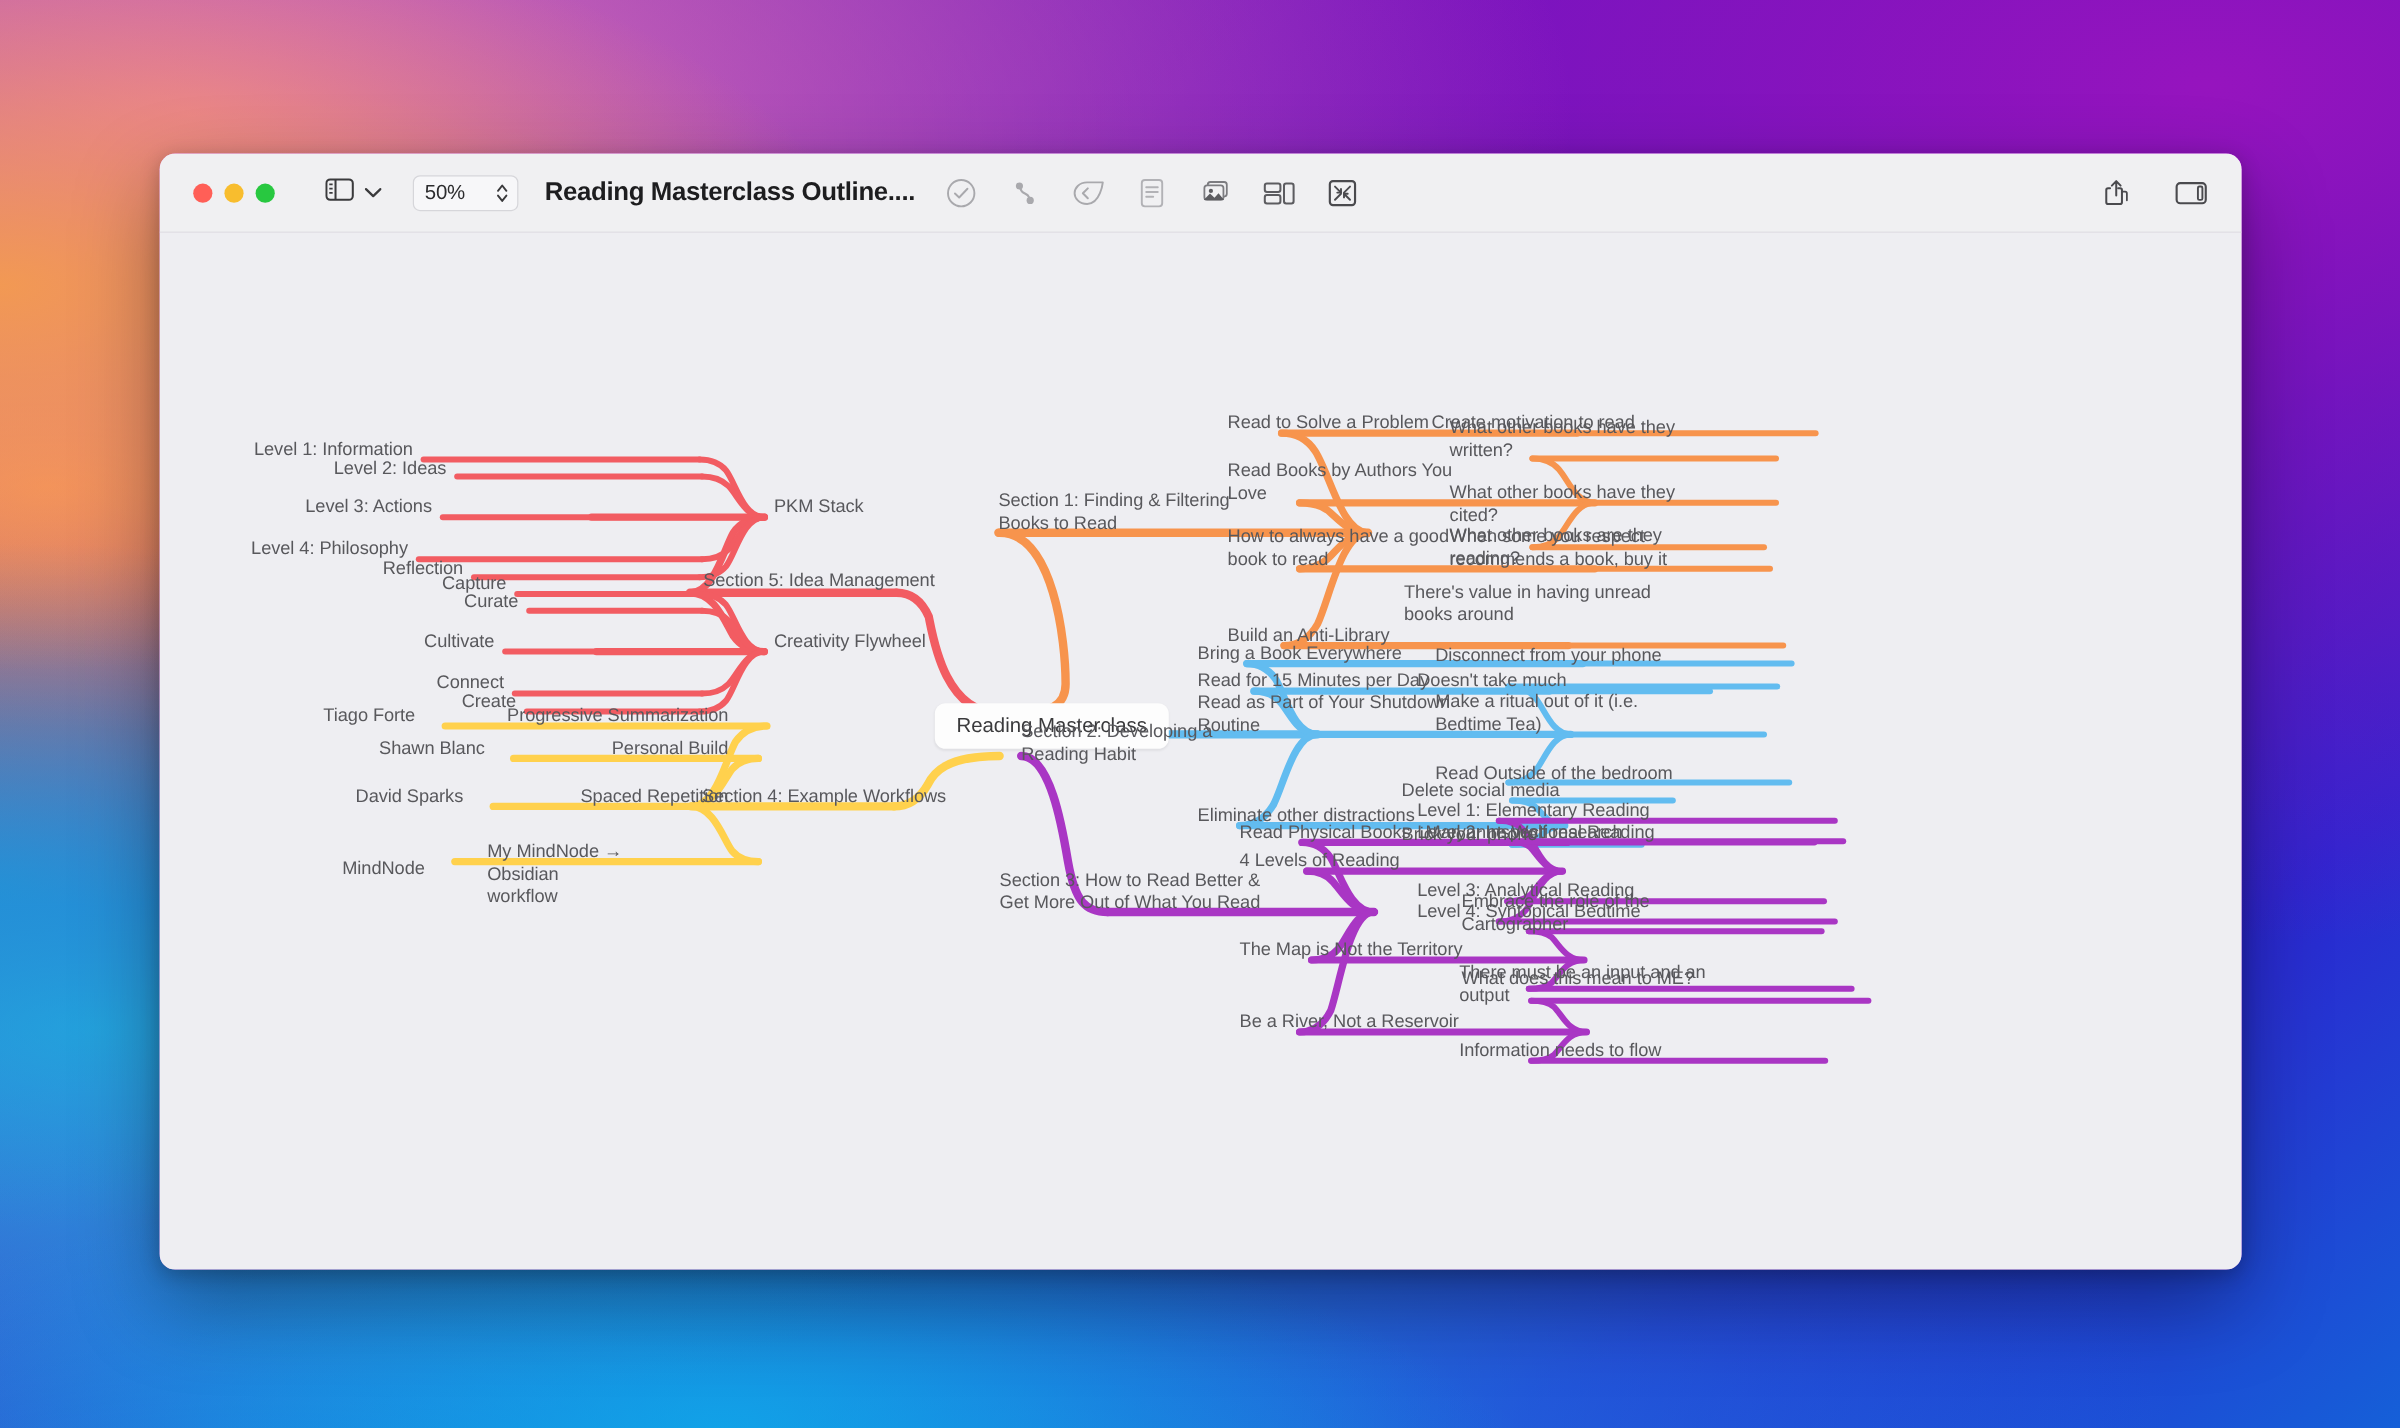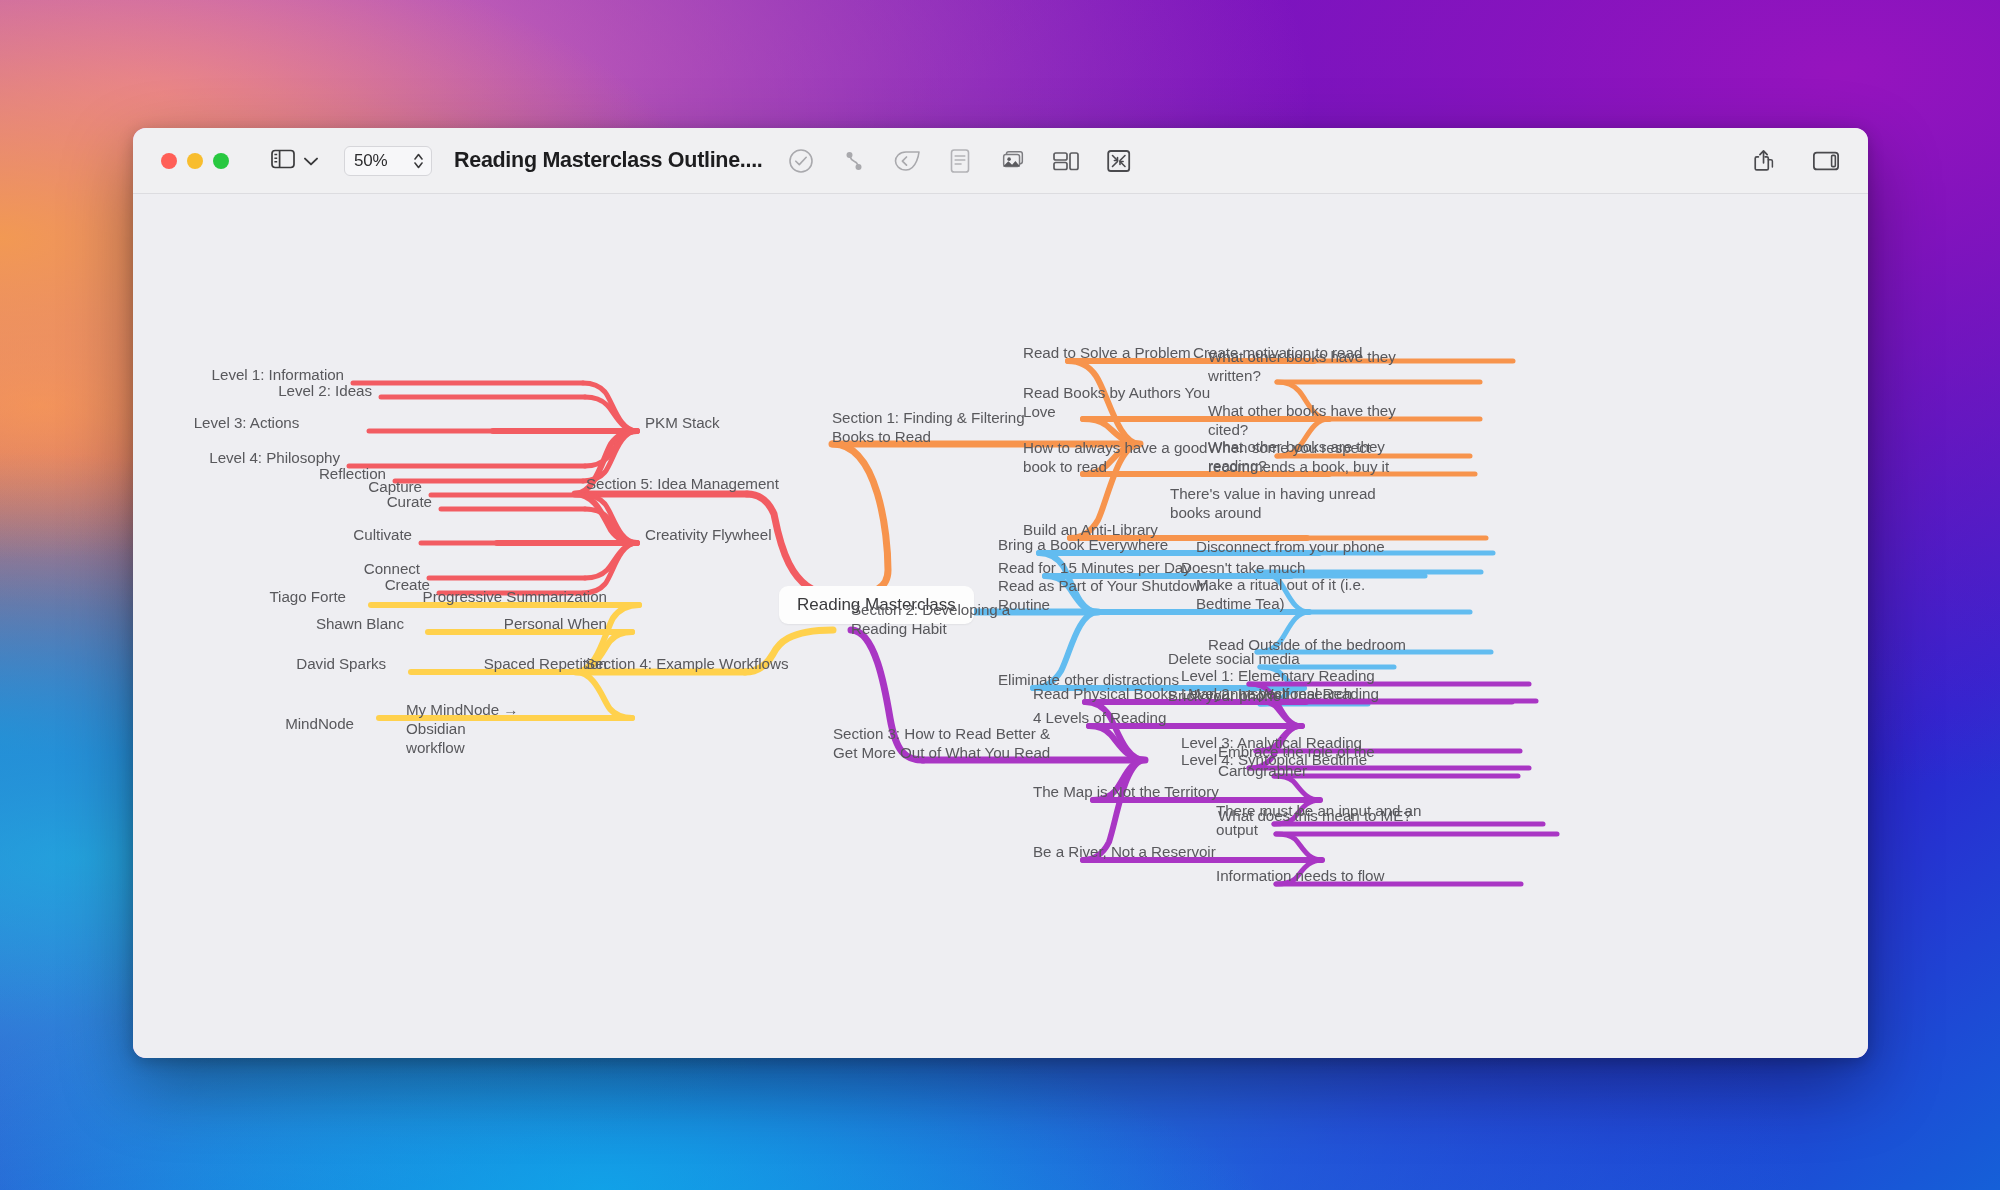--- a/index.html
+++ b/index.html
@@ -354,21 +354,21 @@
 Reading Habit</div>
       <div class="node" style="left:865px; top:342px;">Bring a Book Everywhere</div>
       <div class="node" style="left:865px; top:365px;">Read for 15 Minutes per Day</div>
       <div class="node" style="left:865px; top:383px; width:215px;">Read as Part of Your Shutdown
 Routine</div>
       <div class="node" style="left:865px; top:477px;">Eliminate other distractions</div>
       <div class="node" style="left:1048px; top:365px;">Doesn't take much</div>
       <div class="node" style="left:1063px; top:344px;">Disconnect from your phone</div>
       <div class="node" style="left:1063px; top:382px; width:180px;">Make a ritual out of it (i.e.
 Bedtime Tea)</div>
-      <div class="node" style="left:1063px; top:442px;margin-left:12px;">Read Outside of the bedroom</div>
+      <div class="node" style="left:1063px; top:442px;">Read Outside of the bedroom</div>
       <div class="node" style="left:1035px; top:456px;">Delete social media</div>
       <div class="node" style="left:1035px; top:493px;">Brick your phone</div>
 
       <div class="node" style="left:700px; top:531px; width:230px;">Section 3: How to Read Better &amp;
 Get More Out of What You Read</div>
       <div class="node" style="left:900px; top:491px;">Read Physical Books</div>
       <div class="node" style="left:900px; top:515px;">4 Levels of Reading</div>
       <div class="node" style="left:900px; top:589px;">The Map is Not the Territory</div>
       <div class="node" style="left:900px; top:649px;">Be a River, Not a Reservoir</div>
       <div class="node" style="left:1055px; top:491px;">Maryanne Wolf research</div>
@@ -378,35 +378,35 @@
       <div class="node" style="left:1048px; top:557px;">Level 4: Syntopical Bedtime</div>
       <div class="node" style="left:1085px; top:549px; width:180px;">Embrace the role of the
 Cartographer</div>
       <div class="node" style="left:1085px; top:613px;">What does this mean to ME?</div>
       <div class="node" style="left:1083px; top:608px; width:215px;">There must be an input and an
 output</div>
       <div class="node" style="left:1083px; top:673px;text-align:center;">Information needs to flow</div>
 
       <div class="node" style="left:452px; top:461px;">Section 4: Example Workflows</div>
       <div class="node rt" style="left:164px; top:394px; width:310px;">Progressive Summarization</div>
-      <div class="node rt" style="left:164px; top:421px; width:310px;">Personal When</div>
+      <div class="node rt" style="left:164px; top:421px; width:310px;">Personal Build</div>
       <div class="node rt" style="left:164px; top:461px; width:310px;">Spaced Repetition</div>
       <div class="node" style="left:273px; top:507px; width:160px;">My MindNode → Obsidian
 workflow</div>
       <div class="node rt" style="left:0px; top:394px; width:213px;">Tiago Forte</div>
       <div class="node rt" style="left:0px; top:421px; width:271px;">Shawn Blanc</div>
       <div class="node rt" style="left:0px; top:461px; width:253px;padding-left:40px;">David Sparks</div>
       <div class="node rt" style="left:0px; top:521px; width:221px;">MindNode</div>
 
       <div class="node" style="left:453px; top:281px;">Section 5: Idea Management</div>
       <div class="node" style="left:512px; top:220px;">PKM Stack</div>
       <div class="node" style="left:512px; top:332px;">Creativity Flywheel</div>
       <div class="node rt" style="left:0px; top:172px; width:211px;">Level 1: Information</div>
       <div class="node rt" style="left:0px; top:188px; width:239px;">Level 2: Ideas</div>
-      <div class="node rt" style="left:0px; top:220px; width:227px;text-align:center;">Level 3: Actions</div>
+      <div class="node rt" style="left:0px; top:220px; width:227px;">Level 3: Actions</div>
       <div class="node rt" style="left:0px; top:255px; width:207px;">Level 4: Philosophy</div>
       <div class="node rt" style="left:0px; top:271px; width:253px;">Reflection</div>
       <div class="node rt" style="left:0px; top:284px; width:289px;">Capture</div>
       <div class="node rt" style="left:0px; top:299px; width:299px;">Curate</div>
       <div class="node rt" style="left:0px; top:332px; width:279px;">Cultivate</div>
       <div class="node rt" style="left:0px; top:366px; width:287px;">Connect</div>
       <div class="node rt" style="left:0px; top:382px; width:297px;">Create</div>
 
     </div>
   </div>

